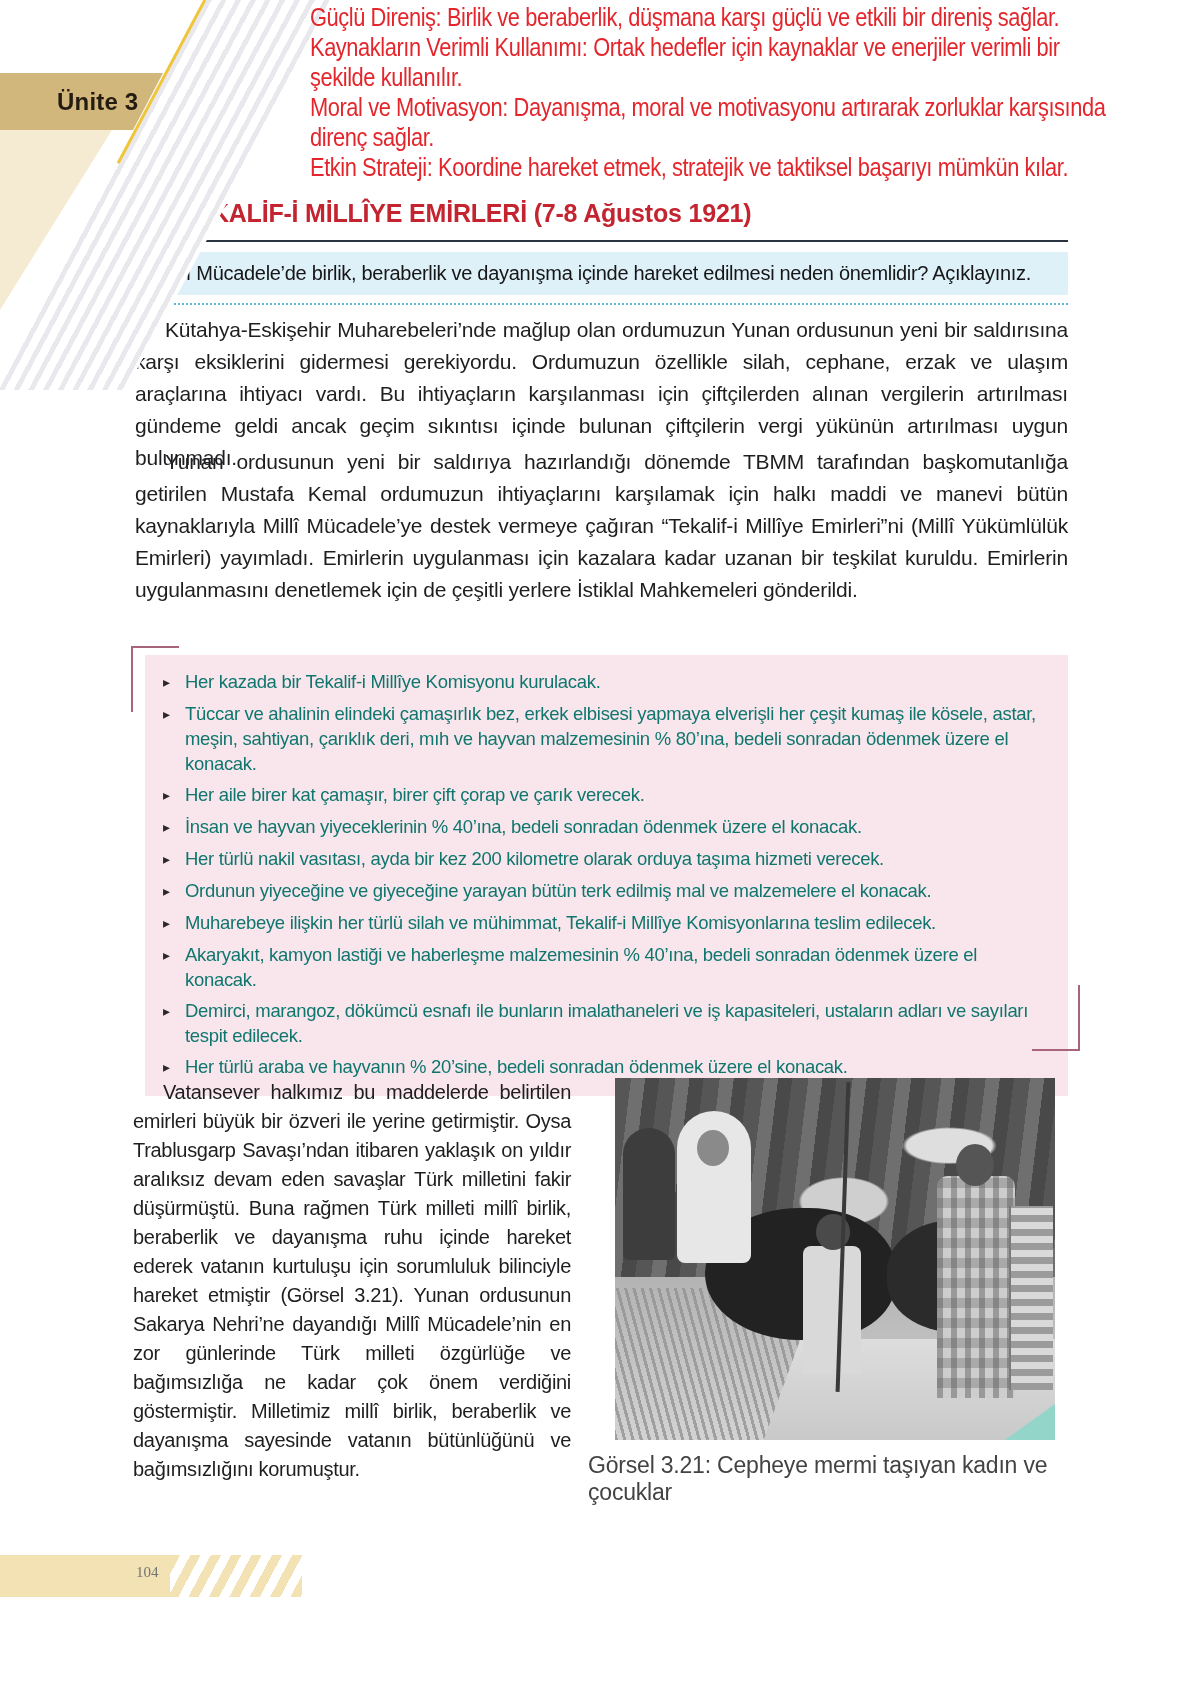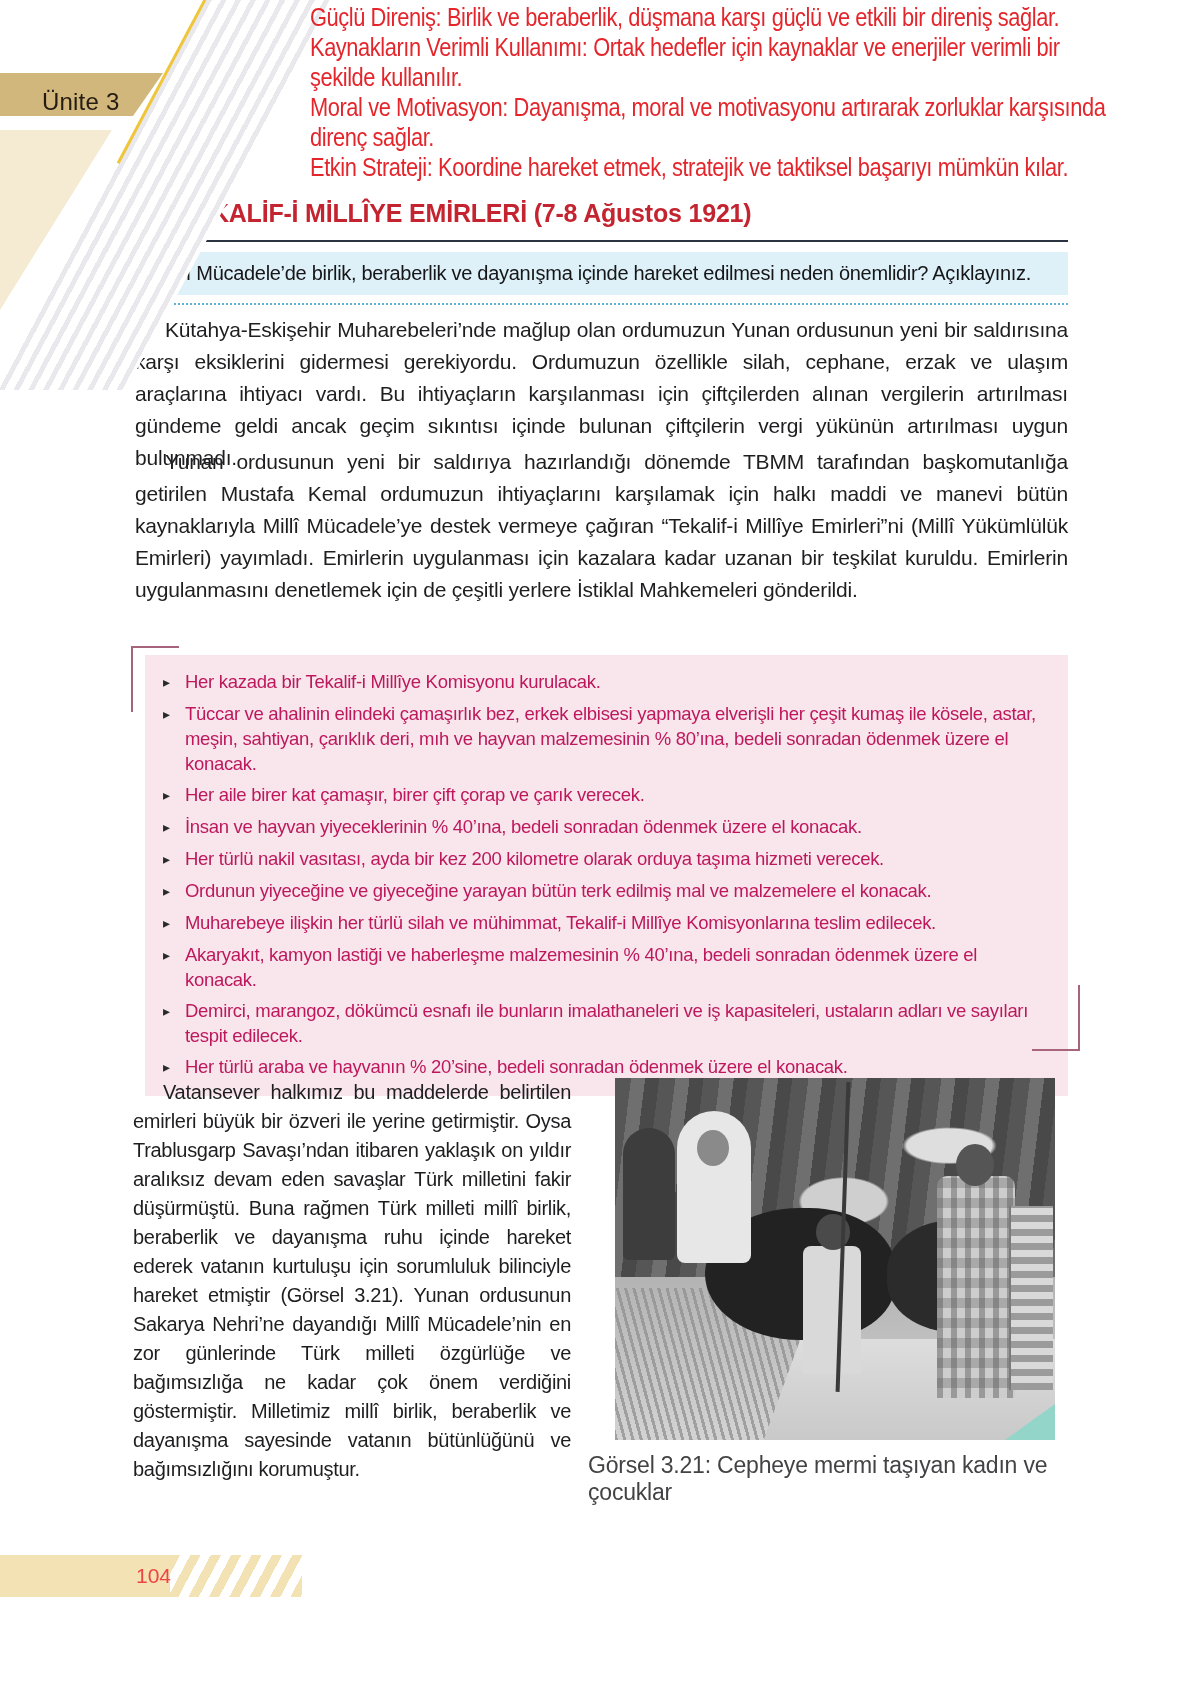--- a/index.html
+++ b/index.html
@@ -11,24 +11,24 @@
   .stripes-top{
     position:absolute; left:0; top:0; width:340px; height:390px; z-index:1;
     background:repeating-linear-gradient(118deg, var(--stripe,#e9e9ed) 0 5px, #ffffff 5px 13px);
     clip-path:polygon(60% 0, 99% 0, 37% 100%, -1% 100%);
   }
   .yellow-line{
     position:absolute; left:160px; top:-11px; width:3px; height:185px; z-index:2;
     background:#efc53a; transform:rotate(28deg);
   }
   .unite-box{
-    position:absolute; left:0; top:73px; width:163px; height:43px; z-index:3;
+    position:absolute; left:0; top:73px; width:163px; height:57px; z-index:3;
     background:var(--tan-box,#d2b77c);
     clip-path:polygon(0 0, 100% 0, calc(100% - 30px) 100%, 0 100%);
-    font-weight:normal; font-size:24px; line-height:57px; padding-left:42px; box-sizing:border-box;
+    font-weight:bold; font-size:24px; line-height:57px; padding-left:57px; box-sizing:border-box;
     color:#241c12; letter-spacing:0.2px;
   }
   .cream-wedge{
     position:absolute; left:0; top:130px; width:112px; height:180px; z-index:2;
     background:var(--cream,#f5ebd3); clip-path:polygon(0 0, 100% 0, 0 100%);
   }
   .unit-banner{
     position:absolute; left:143px; top:112px; width:843px; height:43px; z-index:2;
     background:var(--banner-bg,#faf0dc);
     clip-path:polygon(22px 0, 100% 0, 100% 100%, 0 100%);
@@ -65,21 +65,21 @@
   .bracket.br{left:1032px; top:985px; border-right:2px solid var(--bracket,#a8647c); border-bottom:2px solid var(--bracket,#a8647c);}
   .orders-box{
     position:absolute; left:145px; top:655px; width:923px; min-height:388px; box-sizing:border-box;
     background:var(--pink-box-bg,#f8e6ec); padding:14px 22px 10px 18px;
   }
   .order-item{display:flex; margin-bottom:6px;}
   .order-item .bullet{
     flex:0 0 22px; font-size:14px; color:#2a2a2c; line-height:25px; padding-top:1px;
   }
   .order-item .txt{
-    flex:1; font-size:18.5px; line-height:25px; letter-spacing:-0.3px; color:#be185d;
+    flex:1; font-size:18.5px; line-height:25px; letter-spacing:-0.3px; color:#0f766e;
   }
   
   .bottom-para{
     position:absolute; left:133px; top:1078px; width:438px; margin:0;
     font-size:20px; line-height:29px; letter-spacing:-0.3px; text-align:justify;
     text-indent:30px; color:var(--text,#1e1e20);
   }
   .photo{
     position:absolute; left:615px; top:1078px; width:440px; height:362px;
     background:#bdbdbd; overflow:hidden;
@@ -115,21 +115,21 @@
   .caption{
     position:absolute; left:588px; top:1452px; width:470px; margin:0;
     font-size:23px; letter-spacing:-0.2px; color:var(--caption,#434345);
   }
   
   .footer-band{position:absolute; left:0; top:1555px; width:170px; height:42px; background:var(--footer-band,#f2e2b4);}
   .footer-stripes{
     position:absolute; left:170px; top:1555px; width:132px; height:42px;
     background:repeating-linear-gradient(118deg, var(--footer-band,#f2e2b4) 0 9px, #ffffff 9px 18px);
   }
-  .pagenum{position:absolute; left:136px; top:1564px; font-size:21px; color:#ef4444;}
+  .pagenum{position:absolute; left:136px; top:1564px; font-size:15px; color:#737373;font-family:Liberation Serif, serif;}
 </style>
 </head>
 <body style="--accent-red: #e4262c; --heading-red: #c42430; --blue-box-bg: #def0f8; --blue-dotted: #62b2d6; --pink-box-bg: #f8e6ec; --bracket: #a8647c; --tan-box: #d2b77c; --cream: #f5ebd3; --banner-bg: #faf0dc; --banner-text: #a3a3a6; --footer-band: #f2e2b4; --teal: #93d6c9; --text: #1e1e20; --caption: #434345; --stripe: #e9e9ed;">
 
 <div class="page">
 
   <div class="stripes-top"></div>
   <div class="yellow-line"></div>
   <div class="cream-wedge"></div>
   <div class="unite-box">

